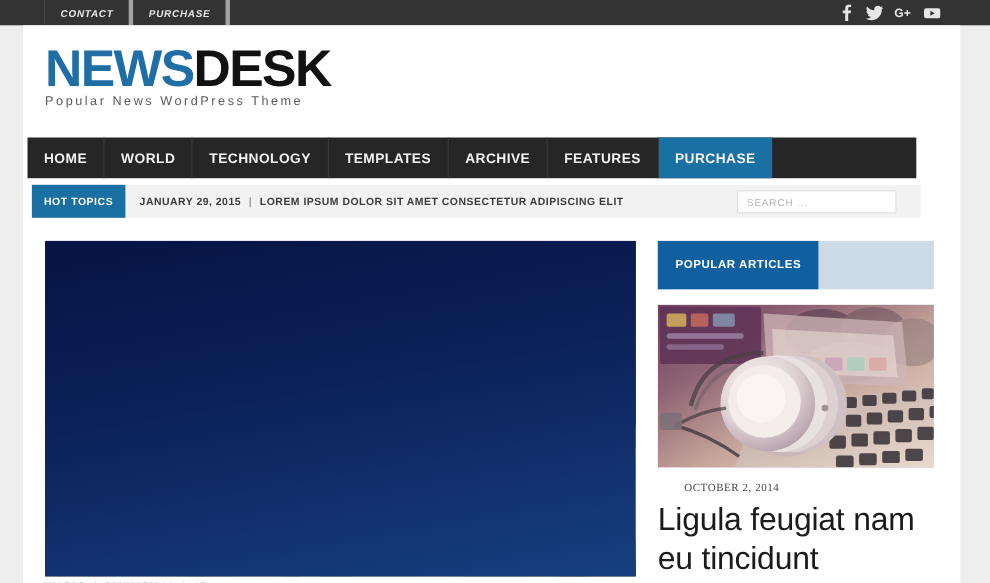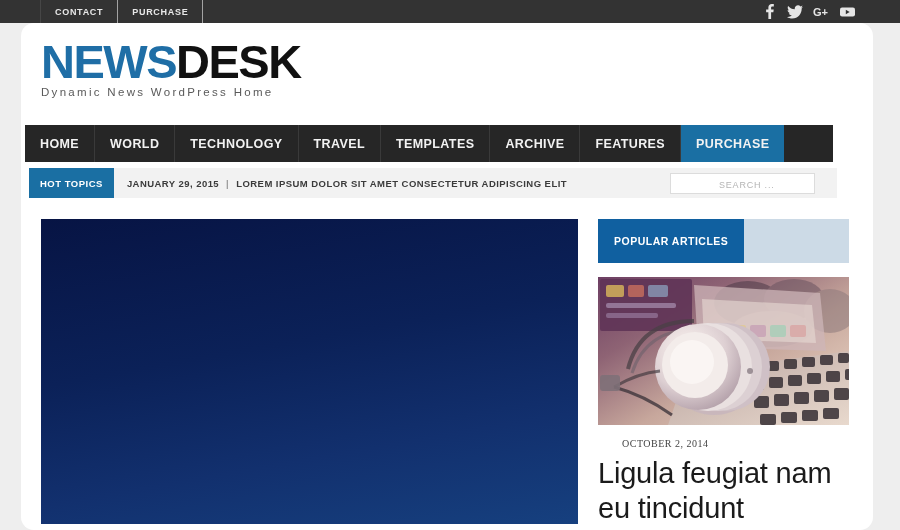--- a/index.html
+++ b/index.html
@@ -17,38 +17,38 @@
     position:absolute; left:0; top:0; width:900px; height:23px;
     background:#333333;
     display:flex; align-items:stretch;
   }
   .topbar-left { display:flex; align-items:stretch; margin-left:40px; }
   .topbar-link {
     display:flex; align-items:center; padding:12px 14px;
     color:#e8e8e8; font-size:9px; font-weight:bold;
     letter-spacing:.7px; text-transform:uppercase;
     font-family:"Liberation Sans Narrow","Liberation Sans",sans-serif;
-    border-right:1px solid #a3a3a3;
+    border-right:4px solid #a3a3a3;
     cursor:pointer;
+    font-style:italic;
   }
   .topbar-link:first-child { border-left:1px solid #464646; }
   .topbar-social {
     margin-left:auto; margin-right:40px;
     display:flex; align-items:center; gap:0px;
   }
   .soc {
     width:26px; height:23px; display:flex; align-items:center; justify-content:center;
     color:#e6e6e6; cursor:pointer;
   }
   .soc svg { display:block; }
   
   .shell {
     position:absolute; left:21px; top:23px; width:852px; height:507px;
     background:#ffffff;
-    border-radius:13px;
   }
   
   .logo-wrap { position:absolute; left:20px; top:14px; }
   .logo-text {
     font-family:"Liberation Sans Narrow","Liberation Sans",sans-serif;
     font-size:47px; font-weight:bold; letter-spacing:-1.5px; line-height:50px;
     white-space:nowrap;
   }
   .logo-a { color:#1f6ea6; }
   .logo-b { color:#111111; }
@@ -83,21 +83,21 @@
   }
   .hot-text {
     display:flex; align-items:center; padding-left:13px;
     font-size:9.5px; font-weight:bold; color:#3b3b3b; letter-spacing:.45px;
     font-family:"Liberation Sans Narrow","Liberation Sans",sans-serif;
     text-transform:uppercase; white-space:nowrap; cursor:pointer;
   }
   .hot-sep { padding:0 7px; color:#9a9a9a; }
   .search-box {
     position:absolute; right:22px; top:5px; width:145px; height:21px;
-    background:#ffffff; border:1px solid #dcdcdc;padding-left:40px;
+    background:#ffffff; border:1px solid #dcdcdc;
   }
   .search-box input {
     width:100%; height:100%; border:none; outline:none; background:transparent;
     padding:0 8px; font-size:9px; letter-spacing:.8px; color:#555;
     font-family:"Liberation Sans Narrow","Liberation Sans",sans-serif;
   }
   .search-box input::placeholder { color:#b4b4b4; text-transform:uppercase; }
   
   .content { position:absolute; left:20px; top:196px; width:808px; }
   .col-main { position:absolute; left:0; top:0; width:537px; }
@@ -180,28 +180,27 @@
       </div>
     </div>
   </div>
 
   <div class="shell">
 
     <div class="logo-wrap">
       <div class="logo-text">
         <span class="logo-a">NEWS</span><span class="logo-b">DESK</span>
       </div>
-      <div class="logo-tag">Dynamic News WordPress Home</div>
+      <div class="logo-tag">Popular News WordPress Theme</div>
     </div>
 
     <div class="nav">
       <div class="nav-item">Home</div>
       <div class="nav-item">World</div>
       <div class="nav-item">Technology</div>
-      <div class="nav-item">Travel</div>
       <div class="nav-item">Templates</div>
       <div class="nav-item">Archive</div>
       <div class="nav-item">Features</div>
       <div class="nav-item active">Purchase</div>
     </div>
 
     <div class="hotbar">
       <div class="hot-badge">Hot Topics</div>
       <div class="hot-text">
         <span>January 29, 2015</span>

